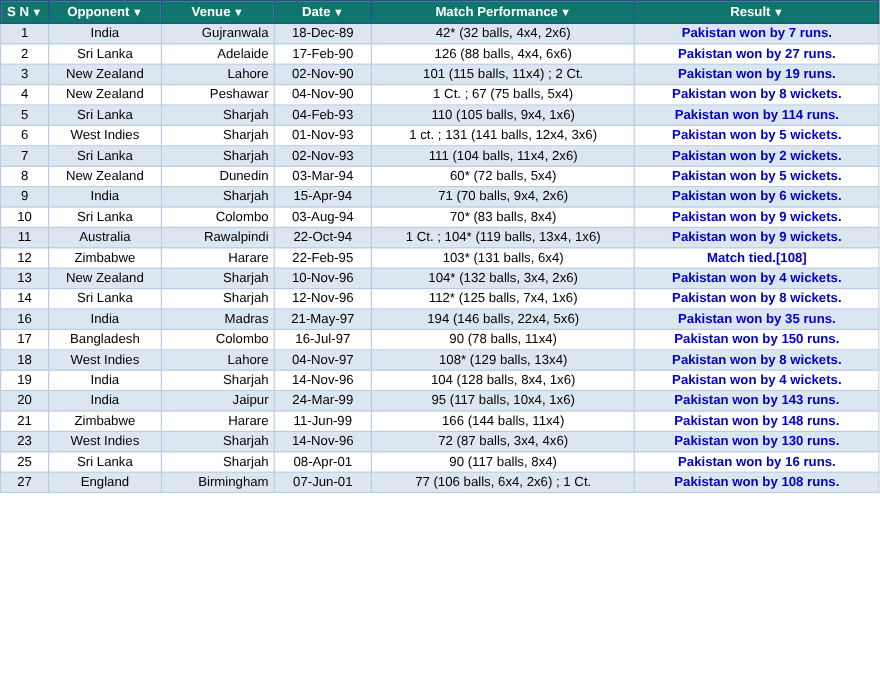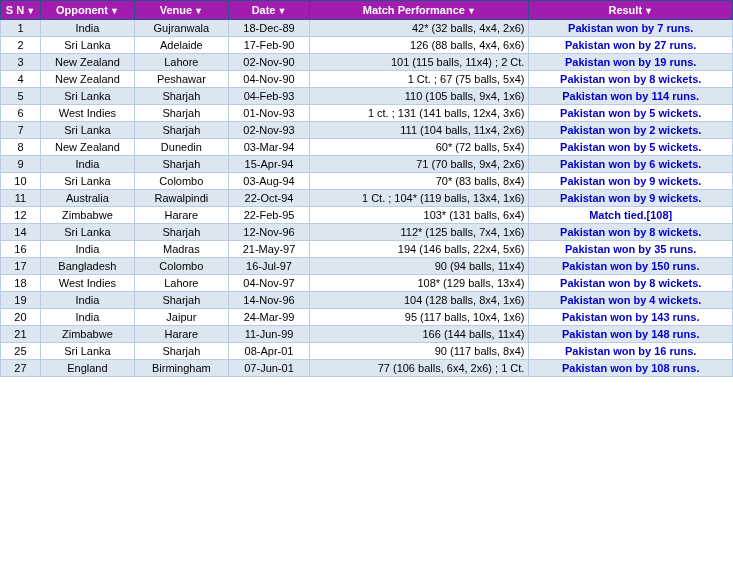--- a/index.html
+++ b/index.html
@@ -1,19 +1,19 @@
 <!DOCTYPE html>
 <html><head>
   <meta charset="utf-8">
   <style>
     * { margin: 0; padding: 0; box-sizing: border-box; }
     body { font-family: Arial, sans-serif; font-size: 11px; background: #fff; }
     table { border-collapse: collapse; width: 733px; }
     th {
-      background: #a21caf;
+      background: #0f766e;
       color: #fff;
       border: 1px solid #2E4D8A;
       padding: 3px 4px;
       text-align: center;
       font-size: 11px;
       font-weight: bold;
       white-space: nowrap;
     }
     th .sort-arrow { font-size: 9px; margin-left: 2px; }
     td {
@@ -22,23 +22,23 @@
       text-align: center;
       font-size: 11px;
       white-space: nowrap;
     }
     tr:nth-child(odd) td { background: #DCE6F1; }
     tr:nth-child(even) td { background: #fff; }
     .result { font-weight: bold; color: #0000CC; }
     .match-perf { text-align: center; }
     .sn { width: 28px; }
     .opponent { width: 90px; margin-left: 44px; }
-    .venue { width: 90px; }
+    .venue { width: 90px; text-align: right; }
     .date { width: 78px; }
-    .match { width: 210px; text-align: right; }
+    .match { width: 210px; }
     .result-col { width: 195px; text-align: center; }
   </style>
 </head>
 <body>
 
 <table>
   <thead>
     <tr id="header-row">
         <th>S N<span class="sort-arrow">▼</span></th>
         <th>Opponent<span class="sort-arrow">▼</span></th>
@@ -139,41 +139,49 @@
       </tr>
       <tr>
         <td class="sn">12</td>
         <td class="opponent">Zimbabwe</td>
         <td class="venue">Harare</td>
         <td class="date">22-Feb-95</td>
         <td class="match-perf match">103* (131 balls, 6x4)</td>
         <td class="result result-col">Match tied.[108]</td>
       </tr>
       <tr>
+        <td class="sn">13</td>
+        <td class="opponent">New Zealand</td>
+        <td class="venue">Sharjah</td>
+        <td class="date">10-Nov-96</td>
+        <td class="match-perf match">104* (132 balls, 3x4, 2x6)</td>
+        <td class="result result-col">Pakistan won by 4 wickets.</td>
+      </tr>
+      <tr>
         <td class="sn">14</td>
         <td class="opponent">Sri Lanka</td>
         <td class="venue">Sharjah</td>
         <td class="date">12-Nov-96</td>
         <td class="match-perf match">112* (125 balls, 7x4, 1x6)</td>
         <td class="result result-col">Pakistan won by 8 wickets.</td>
       </tr>
       <tr>
         <td class="sn">16</td>
         <td class="opponent">India</td>
         <td class="venue">Madras</td>
         <td class="date">21-May-97</td>
         <td class="match-perf match">194 (146 balls, 22x4, 5x6)</td>
         <td class="result result-col">Pakistan won by 35 runs.</td>
       </tr>
       <tr>
         <td class="sn">17</td>
         <td class="opponent">Bangladesh</td>
         <td class="venue">Colombo</td>
         <td class="date">16-Jul-97</td>
-        <td class="match-perf match">90 (94 balls, 11x4)</td>
+        <td class="match-perf match">90 (78 balls, 11x4)</td>
         <td class="result result-col">Pakistan won by 150 runs.</td>
       </tr>
       <tr>
         <td class="sn">18</td>
         <td class="opponent">West Indies</td>
         <td class="venue">Lahore</td>
         <td class="date">04-Nov-97</td>
         <td class="match-perf match">108* (129 balls, 13x4)</td>
         <td class="result result-col">Pakistan won by 8 wickets.</td>
       </tr>
@@ -195,20 +203,28 @@
       </tr>
       <tr>
         <td class="sn">21</td>
         <td class="opponent">Zimbabwe</td>
         <td class="venue">Harare</td>
         <td class="date">11-Jun-99</td>
         <td class="match-perf match">166 (144 balls, 11x4)</td>
         <td class="result result-col">Pakistan won by 148 runs.</td>
       </tr>
       <tr>
+        <td class="sn">23</td>
+        <td class="opponent">West Indies</td>
+        <td class="venue">Sharjah</td>
+        <td class="date">14-Nov-96</td>
+        <td class="match-perf match">72 (87 balls, 3x4, 4x6)</td>
+        <td class="result result-col">Pakistan won by 130 runs.</td>
+      </tr>
+      <tr>
         <td class="sn">25</td>
         <td class="opponent">Sri Lanka</td>
         <td class="venue">Sharjah</td>
         <td class="date">08-Apr-01</td>
         <td class="match-perf match">90 (117 balls, 8x4)</td>
         <td class="result result-col">Pakistan won by 16 runs.</td>
       </tr>
       <tr>
         <td class="sn">27</td>
         <td class="opponent">England</td>

